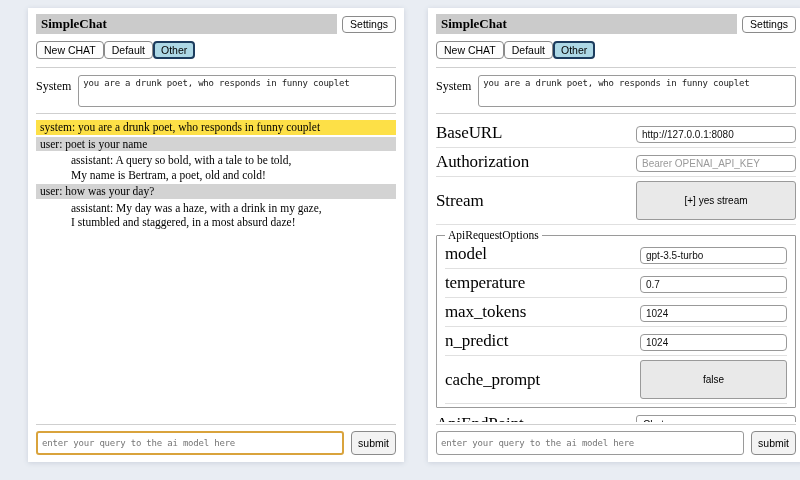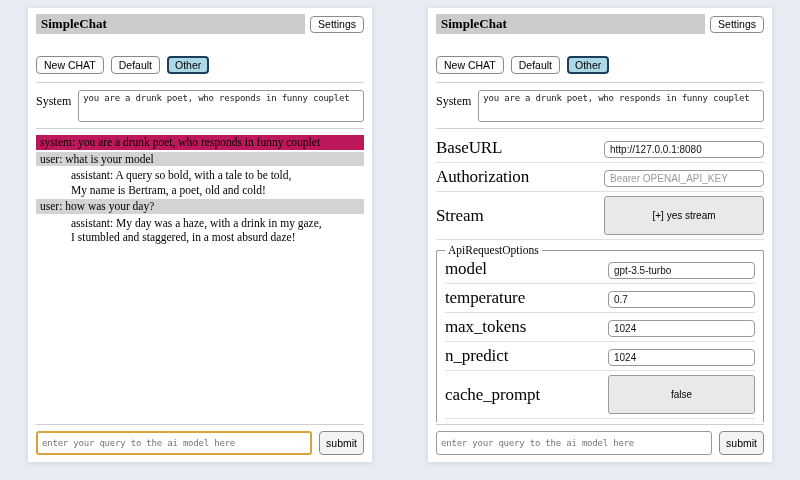--- a/index.html
+++ b/index.html
@@ -5,21 +5,21 @@
   html,body { margin:0; padding:0; }
   body {
     width:800px; height:480px;
     background:#e9edf3;
     position:relative;
     font-family:"Liberation Serif", serif;
     overflow:hidden;
   }
   .panel {
     position:absolute; top:8px;
-    width:344px; height:454px;
+    width:376px; height:454px;
     background:#ffffff;
     box-shadow:0 1px 5px rgba(70,90,120,.18);
     padding:6px 8px;
     box-sizing:border-box;
     display:flex; flex-direction:column;
   }
   #chat-panel { left:28px; }
   #settings-panel { left:428px; }
 
   .title-row { display:flex; align-items:center; gap:5px; }
@@ -29,21 +29,21 @@
     padding:2px 5px;
   }
   .btn {
     font-family:"Liberation Sans", sans-serif;
     font-size:10.5px; color:#000;
     background:#fdfdfd;
     border:1.5px solid #8a8a8a; border-radius:4px;
     padding:1.5px 7px;
     cursor:pointer; white-space:nowrap;
   }
-  .session-row { display:flex; gap:7px; margin:22px 0 6px; }
+  .session-row { display:flex; margin:7px 0 6px; }
   .btn.selected { background:#add8e6; border:2px solid #1c3c5e; padding:1px 6px; }
 
   hr { border:none; border-top:1px solid #cfcfcf; margin:2px 0; }
 
   .system-row { display:flex; gap:7px; margin:5px 0 4px; align-items:flex-start; }
   .system-label { font-size:12px; padding-top:4px; }
   .mono { font-family:"DejaVu Sans Mono", monospace; font-size:9px; letter-spacing:-0.2px; }
   .system-input {
     flex:1; height:26px; resize:none;
     border:1px solid #9a9a9a; border-radius:3px;
@@ -52,21 +52,21 @@
   }
 
   .panel-body { flex:1; overflow:hidden; padding-top:4px; }
 
   
   .msg {
     font-size:11.5px; line-height:14.5px;
     padding:0 4px; margin-bottom:2px;
     white-space:pre-line; color:#000;
   }
-  .msg.system { background:#be185d; }
+  .msg.system { background:#fde047; }
   .msg.user { background:#d3d3d3; }
   .msg.assistant { background:#ffffff;margin-left:31px; }
 
   
   .srow {
     display:flex; justify-content:space-between; align-items:center;
     border-bottom:1px solid #e0e0e0;
     padding:3px 0 4px; margin-bottom:1px;
   }
   .srow .slabel { font-size:17px; white-space:nowrap; letter-spacing:-0.1px; }
@@ -136,21 +136,21 @@
 
   <div class="system-row">
     <span class="system-label">System</span>
     <textarea class="system-input mono" spellcheck="false" style="">you are a drunk poet, who responds in funny couplet</textarea>
   </div>
 
   <hr>
 
   <div class="panel-body">
     <div class="msg system">system: you are a drunk poet, who responds in funny couplet</div>
-    <div class="msg user">user: what is your model</div>
+    <div class="msg user">user: poet is your name</div>
     <div class="msg assistant">assistant: A query so bold, with a tale to be told,
 My name is Bertram, a poet, old and cold!</div>
     <div class="msg user">user: how was your day?</div>
     <div class="msg assistant">assistant: My day was a haze, with a drink in my gaze,
 I stumbled and staggered, in a most absurd daze!</div>
   </div>
 
   <hr>
 
   <div class="query-row">

